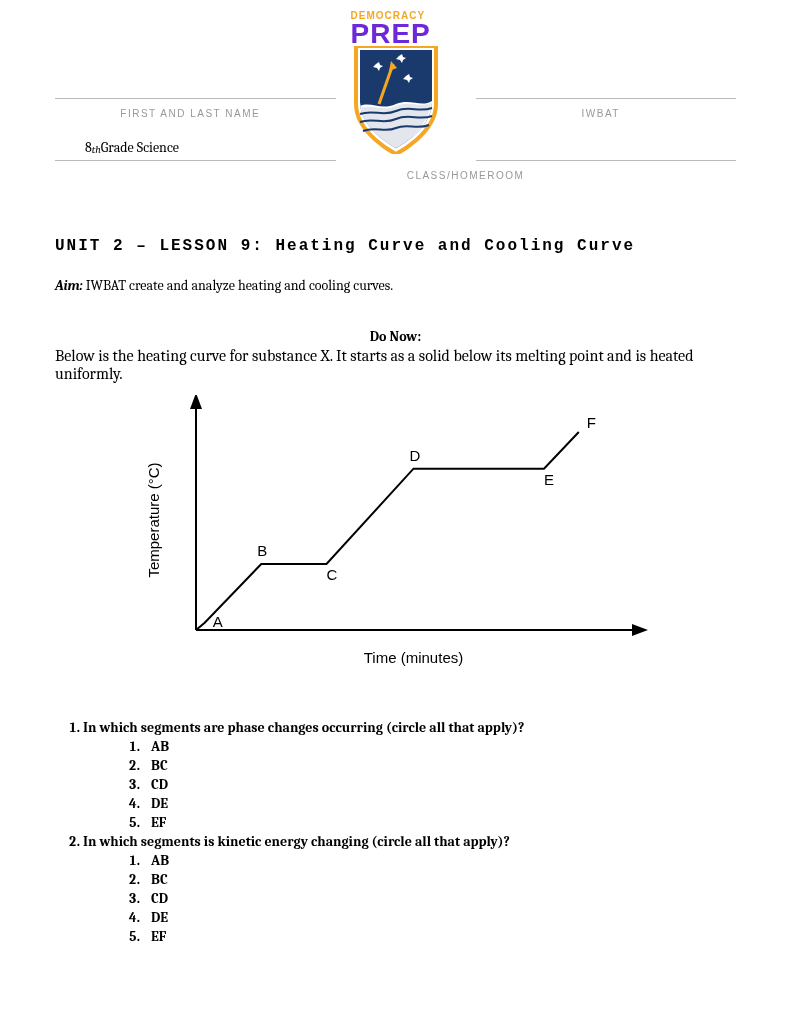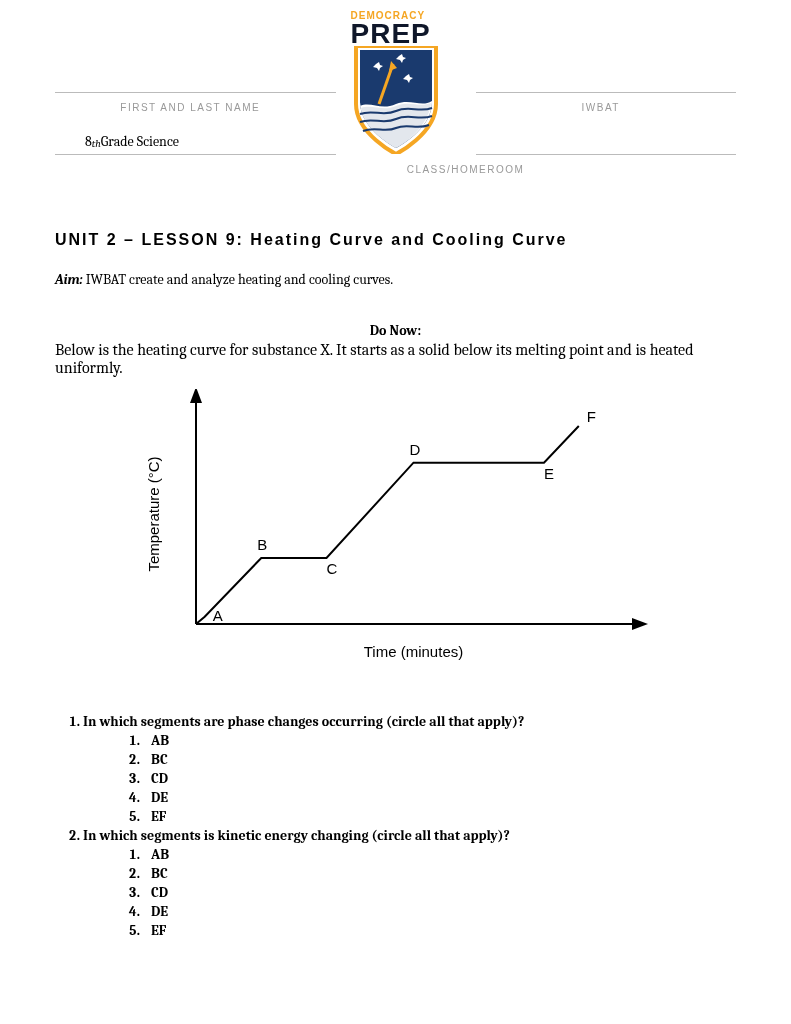--- a/index.html
+++ b/index.html
@@ -4,42 +4,42 @@
   <style>
     * { margin: 0; padding: 0; box-sizing: border-box; }
     body {
       font-family: Cambria, Georgia, serif;
       width: 791px;
       height: 1024px;
       background: #fff;
       position: relative;
       color: #000;
     }
-    .page { padding: 24px 55px; }
+    .page { padding: 30px 55px; }
     .logo-wrap {
       position: absolute;
       left: 50%;
       top: 10px;
       transform: translateX(-50%);
       z-index: 2;
       text-align: left;
     }
     .logo-text1 {
       font-family: Arial, sans-serif;
       font-size: 10px;
       font-weight: 700;
       letter-spacing: 1px;
       color: #f5a623;
     }
     .logo-text2 {
       font-family: Arial, sans-serif;
       font-size: 28px;
       font-weight: 900;
       letter-spacing: 1px;
-      color: #0f172a;
+      color: #6d28d9;
       line-height: 0.9;
     }
     .header-rows { margin-top: 45px; }
     .header-row {
       display: flex;
       position: relative;
       margin-bottom: 6px;
     }
     .header-row .left, .header-row .right {
       flex: 1;
@@ -60,21 +60,21 @@
       font-family: Arial, sans-serif;
     }
     .label-row .left, .label-row .right {
       flex: 1;
       text-align: center;
       padding: 3px 0 16px;
     }
     .label-row .gap { width: 140px; }
     .subject-text { font-size: 14px; }
     .title {
-      font-family: Liberation Sans, sans-serif;
+      font-family: Liberation Mono, monospace;
       font-size: 16px;
       font-weight: 900;
       letter-spacing: 2px;
       margin: 40px 0 22px;
     }
     .aim {
       font-size: 14px;
       margin-bottom: 34px;
     }
     .aim .aim-label {

